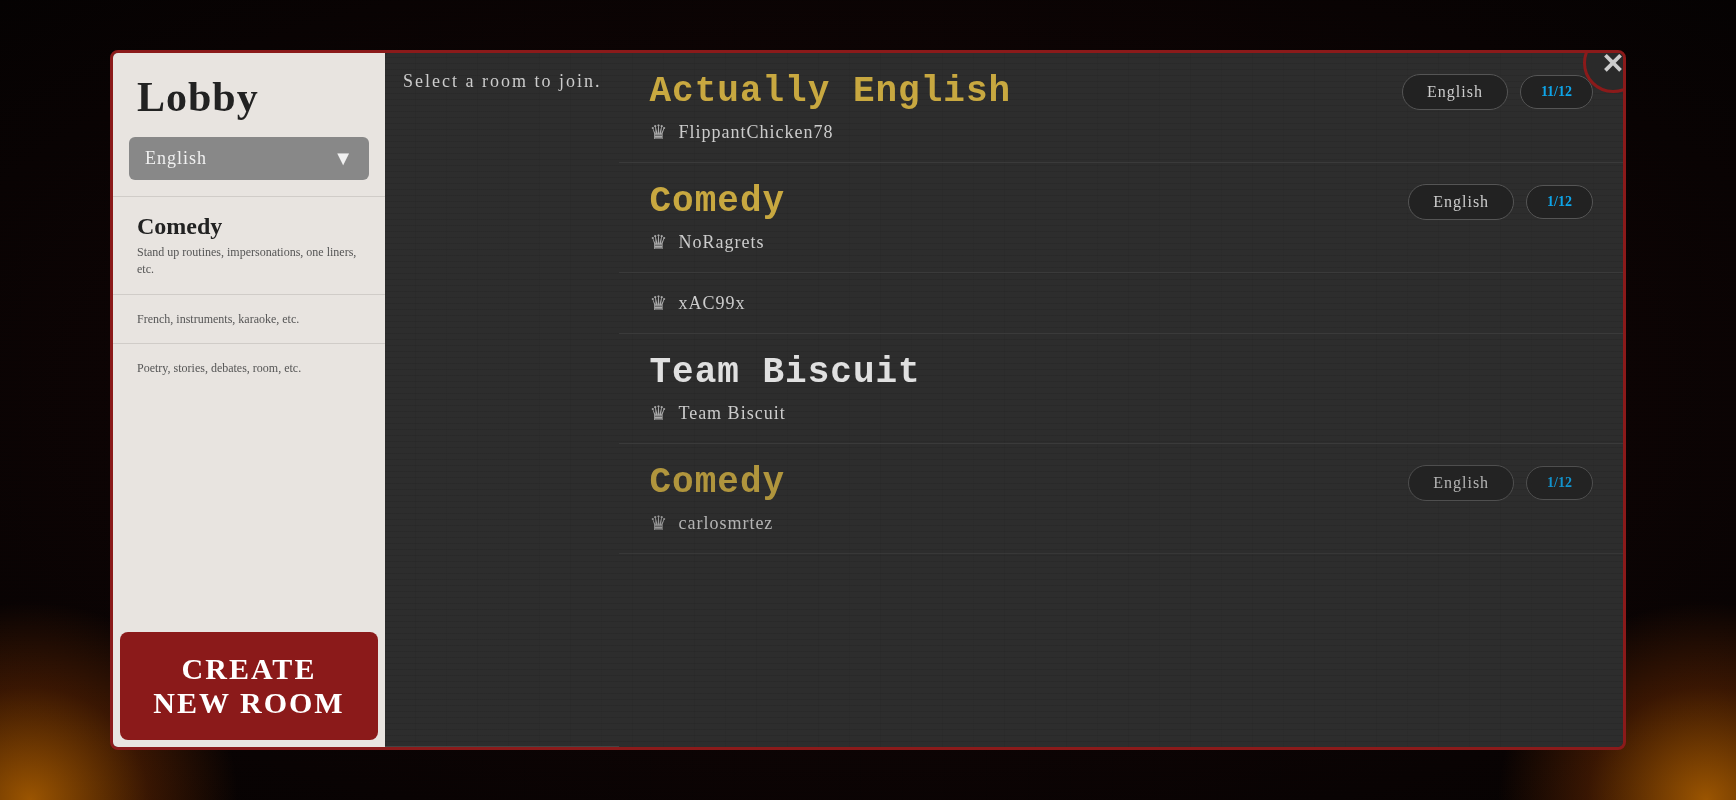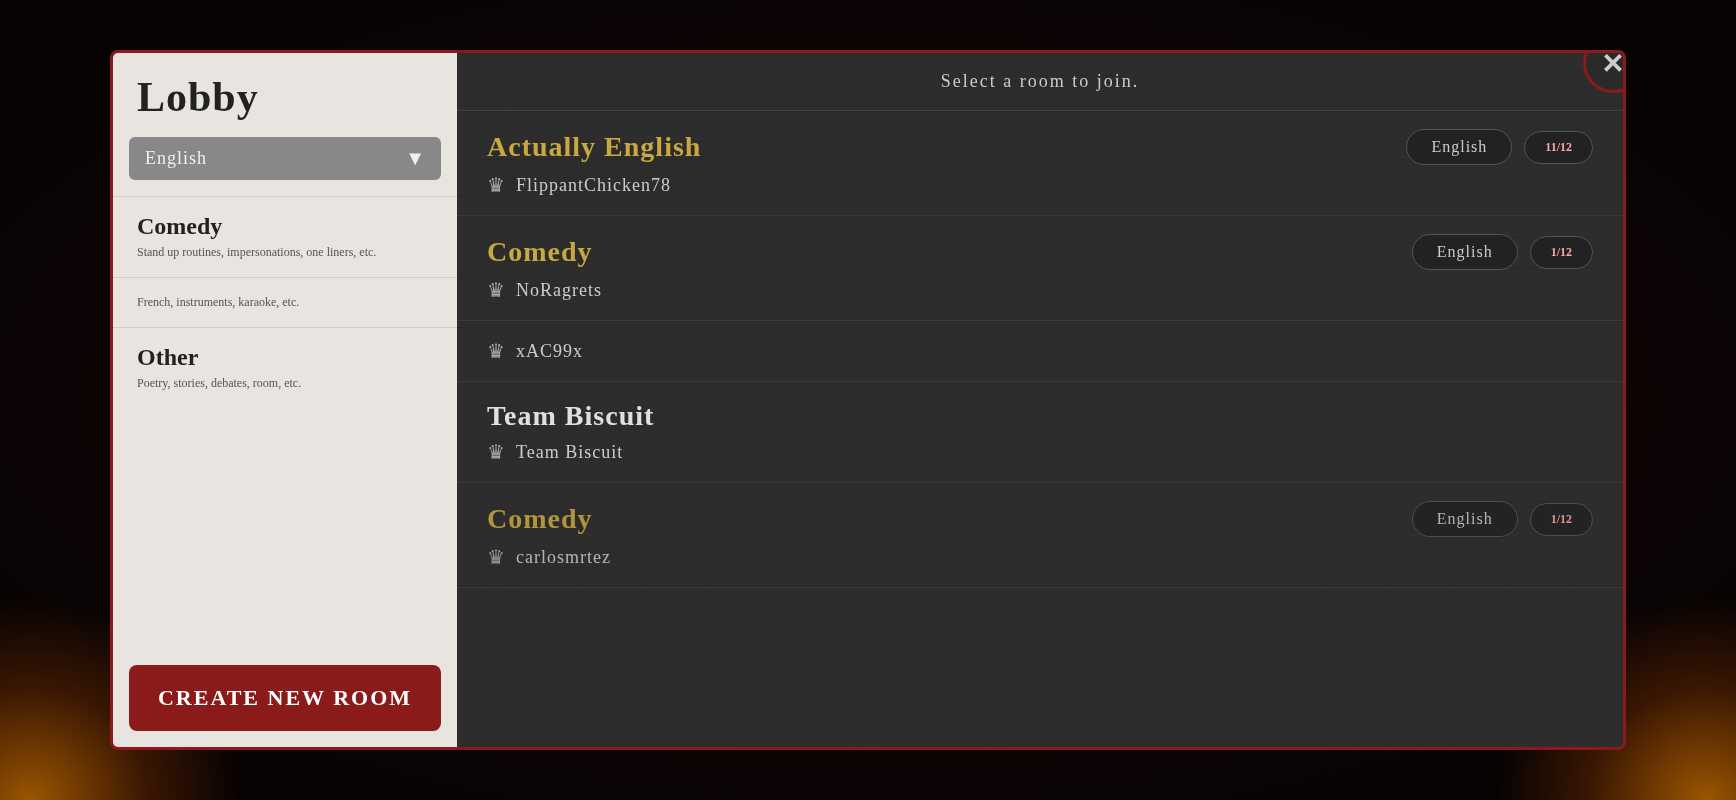--- a/index.html
+++ b/index.html
@@ -71,21 +71,21 @@
       align-items: center;
       justify-content: center;
       cursor: pointer;
       z-index: 10;
       font-size: 28px;
       color: #ccc;
       font-weight: bold;
     }
 
     .sidebar {
-      width: 344px;
+      width: 272px;
       background: #e8e4e0;
       display: flex;
       flex-direction: column;
       flex-shrink: 0;
     }
 
     .sidebar-title {
       font-size: 42px;
       font-weight: bold;
       color: #222;
@@ -136,38 +136,38 @@
       margin-bottom: 4px;
     }
 
     .category-desc {
       font-size: 12px;
       color: #555;
       line-height: 1.4;
     }
 
     .create-room-btn {
-      margin: 16px;
+      margin: 7px;
       background: #8b1a1a;
       color: white;
       border: none;
       border-radius: 8px;
       padding: 20px;
-      font-size: 22px;
+      font-size: 30px;
       font-weight: bold;
       letter-spacing: 2px;
       cursor: pointer;
       text-transform: uppercase;
       font-family: 'Georgia', serif;
     }
 
     .main-panel {
       flex: 1;
       display: flex;
-      flex-direction: column;
+      flex-direction: row;
       background: #2d2d2d;
       background-image: 
         repeating-linear-gradient(0deg, transparent, transparent 5px, rgba(0,0,0,0.08) 5px, rgba(0,0,0,0.08) 6px),
         repeating-linear-gradient(90deg, transparent, transparent 30px, rgba(0,0,0,0.04) 30px, rgba(0,0,0,0.04) 31px);
       border-radius: 6px;
     }
 
     .main-header {
       text-align: center;
       padding: 18px;
@@ -194,24 +194,24 @@
     }
 
     .room-item-header {
       display: flex;
       align-items: center;
       justify-content: space-between;
       margin-bottom: 8px;
     }
 
     .room-name {
-      font-size: 28px;
+      font-size: 36px;
       font-weight: bold;
       color: #c8a840;
-      font-family: Liberation Serif, serif;
+      font-family: Liberation Mono, monospace;
       letter-spacing: 1px;
     }
 
     .room-name.white-name {
       color: #e0e0e0;
     }
 
     .room-host {
       display: flex;
       align-items: center;
@@ -242,22 +242,22 @@
       font-size: 16px;
       letter-spacing: 1px;
       font-family: 'Georgia', serif;
     }
 
     .badge-count {
       background: #222;
       border: 1px solid #555;
       border-radius: 30px;
       padding: 8px 20px;
-      color: #fca5a5;
-      font-size: 12px;
+      color: #0ea5e9;
+      font-size: 14px;
       font-weight: bold;
       font-family: 'Georgia', serif;
     }
   </style>
 </head>
 <body>
 
 <div class="bg"></div>
 <div class="bg-texture"></div>
 <div class="stage-lights-left"></div>
@@ -279,21 +279,20 @@
       <div class="category-item">
         <div class="category-name">Comedy</div>
         <div class="category-desc">Stand up routines, impersonations, one liners, etc.</div>
       </div>
 
       <div class="category-item">
         <div class="category-desc">French, instruments, karaoke, etc.</div>
       </div>
 
       <div class="category-item">
-        <div class="category-name">Other</div>
         <div class="category-desc">Poetry, stories, debates, room, etc.</div>
       </div>
     </div>
 
     <button class="create-room-btn">Create New Room</button>
   </div>
 
   <div class="main-panel">
     <div class="main-header">
       <span class="main-header-text">Select a room to join.</span>

